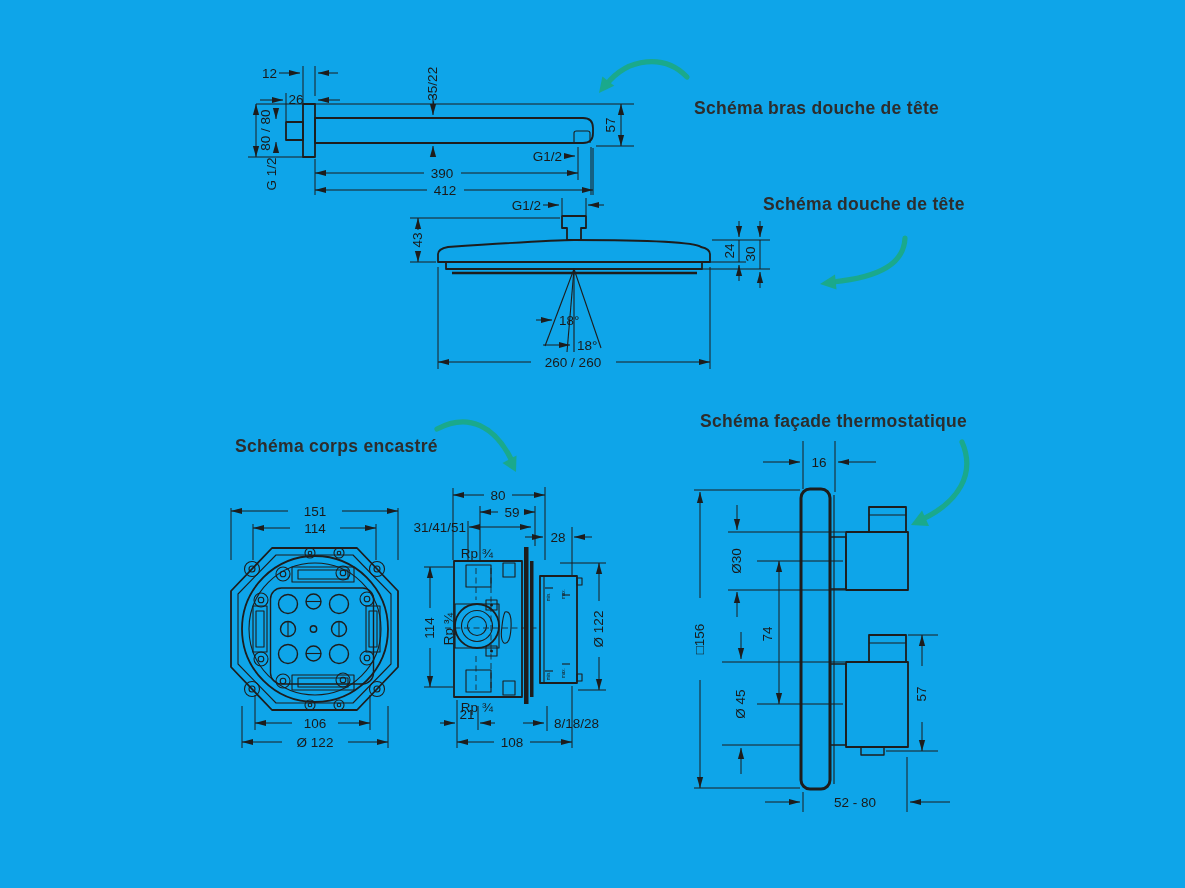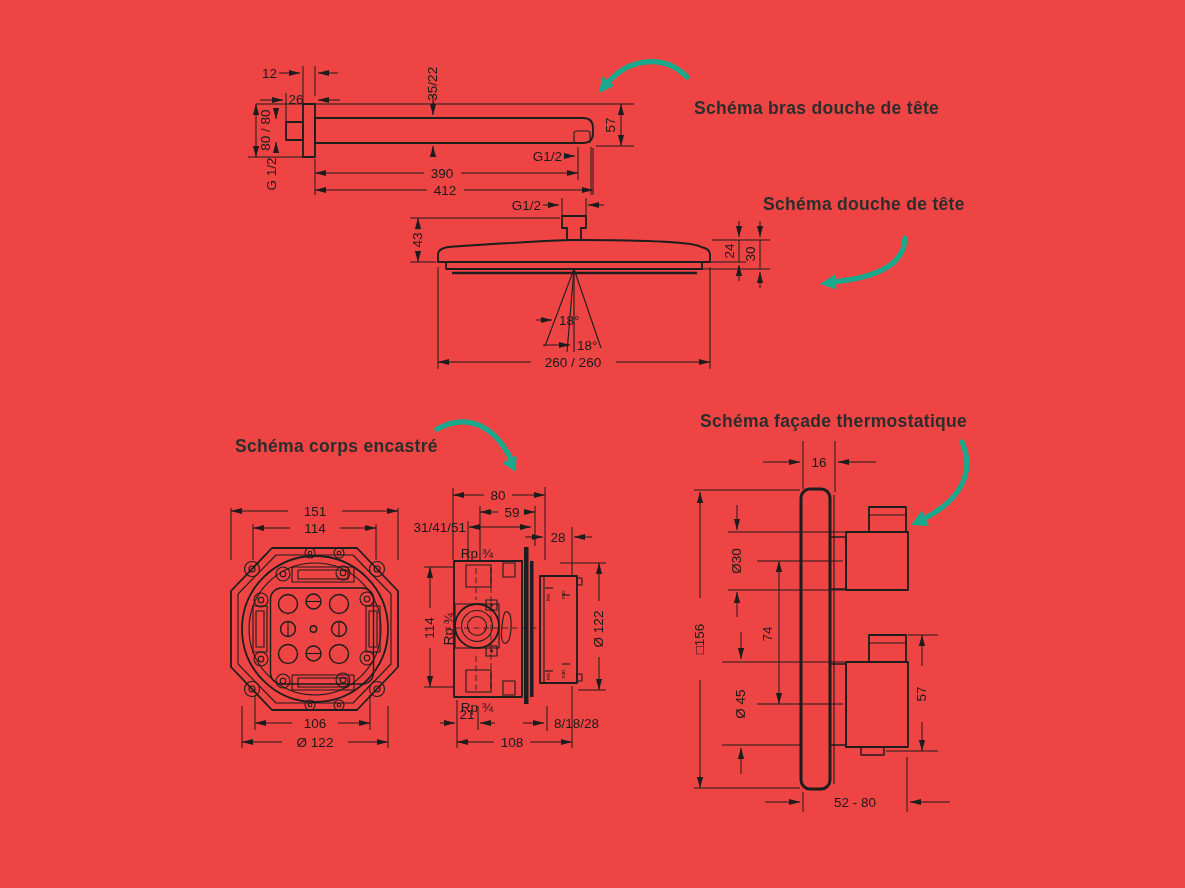--- a/index.html
+++ b/index.html
@@ -1,16 +1,16 @@
 <!DOCTYPE html>
 <html style="--accent: #1aa98c;"><head>
 <meta charset="utf-8">
 <style>
   html,body{margin:0;padding:0;background:#fff}
-  .stage{position:relative;width:1185px;height:888px;background:#ef4444;overflow:hidden;
+  .stage{position:relative;width:1185px;height:888px;background:#0ea5e9;overflow:hidden;
          font-family:"Liberation Sans",sans-serif}
   svg{display:block}
   .part{fill:none;stroke:#1d1d1d;stroke-width:1.8;stroke-linejoin:round;stroke-linecap:round}
   .p2{fill:none;stroke:#1d1d1d;stroke-width:1.1;stroke-linejoin:round}
   .p14{fill:none;stroke:#1d1d1d;stroke-width:1.4;stroke-linejoin:round}
   .p3{fill:none;stroke:#1d1d1d;stroke-width:3;stroke-linejoin:round}
   .thick{fill:none;stroke:#1d1d1d;stroke-width:2.4}
   .dim{fill:none;stroke:#1d1d1d;stroke-width:1}
   .dsh{fill:none;stroke:#1d1d1d;stroke-width:.8;stroke-dasharray:6 3.5}
   .fillb{fill:#1d1d1d;stroke:none}

